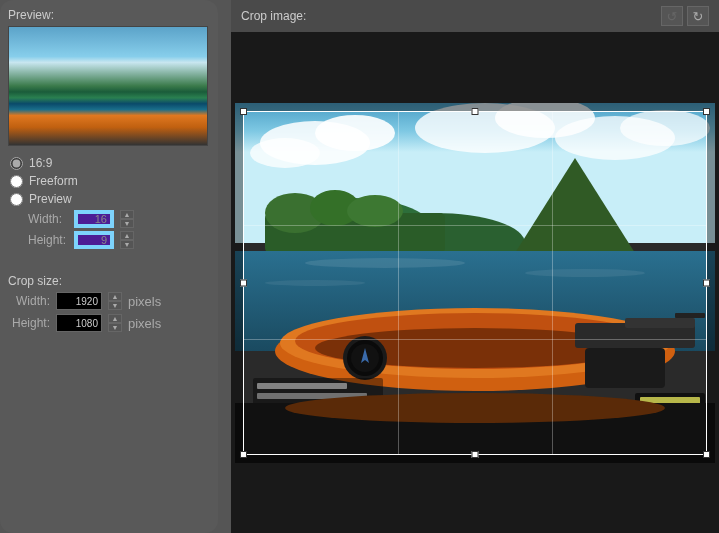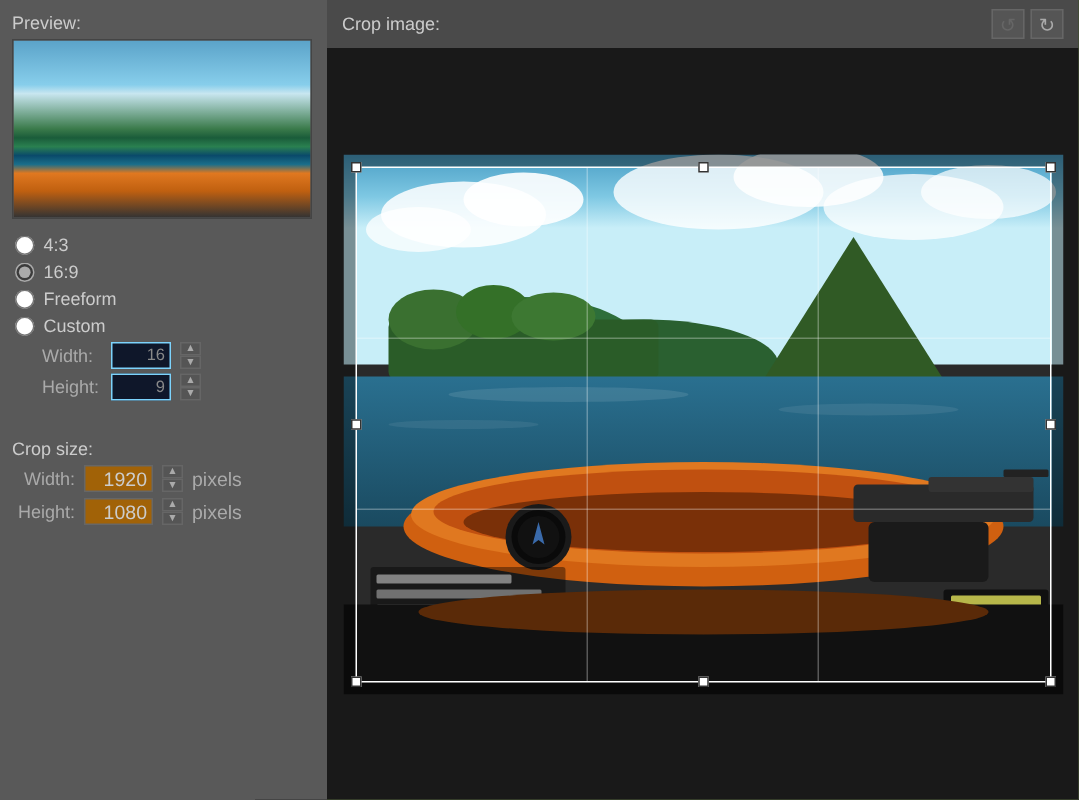--- a/index.html
+++ b/index.html
@@ -19,20 +19,21 @@
     }
     
     .left-panel {
       width: 218px;
       min-width: 218px;
       background: #595959;
       padding: 8px;
       display: flex;
       flex-direction: column;
       gap: 0;
+      border-radius: 13px;
     }
     .section-label {
       font-size: 12px;
       color: #cccccc;
       margin-bottom: 4px;
     }
     
     .preview-section {
       margin-bottom: 10px;
     }
@@ -90,22 +91,22 @@
       gap: 6px;
     }
     .custom-row-label {
       font-size: 12px;
       color: #aaaaaa;
       width: 40px;
     }
     .spin-input {
       width: 40px;
       height: 18px;
-      background: #0f172a;
-      border: 1px solid #7dd3fc;
+      background: #4c1d95;
+      border: 4px solid #7dd3fc;
       color: #888;
       font-size: 11px;
       padding: 1px 3px;
       text-align: right;
     }
     .spin-buttons {
       display: flex;
       flex-direction: column;
     }
     .spin-btn {
@@ -134,38 +135,39 @@
     }
     .cropsize-label {
       font-size: 12px;
       color: #aaaaaa;
       width: 40px;
       text-align: right;
     }
     .cropsize-input {
       width: 46px;
       height: 18px;
-      background: #a16207;
+      background: #000000;
       border: 1px solid #666;
       color: #cccccc;
-      font-size: 13px;
+      font-size: 10px;
       padding: 1px 3px;
       text-align: right;
     }
     .cropsize-unit {
       font-size: 13px;
       color: #aaaaaa;
     }
 
     
     .right-panel {
       flex: 1;
-      background: #4d7c0f;
+      background: #86efac;
       display: flex;
       flex-direction: column;
+      margin-left: 13px;
     }
     .crop-header {
       display: flex;
       align-items: center;
       justify-content: space-between;
       padding: 6px 10px;
       background: #4a4a4a;
     }
     .crop-header-label {
       font-size: 12px;
@@ -256,38 +258,34 @@
     <div class="preview-section">
       <div class="section-label">Preview:</div>
       <div class="preview-box">
         <div class="preview-img-inner"></div>
       </div>
     </div>
 
     <div class="aspect-section">
       <div class="radio-group">
 
-        <label class="radio-item">
-          <input type="radio" name="aspect" value="4:3" style="">
-          <span class="radio-label">4:3</span>
-        </label>
 
         <label class="radio-item">
           <input type="radio" name="aspect" value="16:9" checked="" style="">
           <span class="radio-label">16:9</span>
         </label>
 
         <label class="radio-item">
           <input type="radio" name="aspect" value="Freeform" style="">
           <span class="radio-label">Freeform</span>
         </label>
 
         <label class="radio-item">
           <input type="radio" name="aspect" value="Custom" style="">
-          <span class="radio-label">Custom</span>
+          <span class="radio-label">Preview</span>
         </label>
 
         <div class="custom-sub">
           <div class="custom-row">
             <span class="custom-row-label">Width:</span>
             <input type="text" class="spin-input" value="16" style="">
             <div class="spin-buttons">
               <button class="spin-btn">▲</button>
               <button class="spin-btn">▼</button>
             </div>

